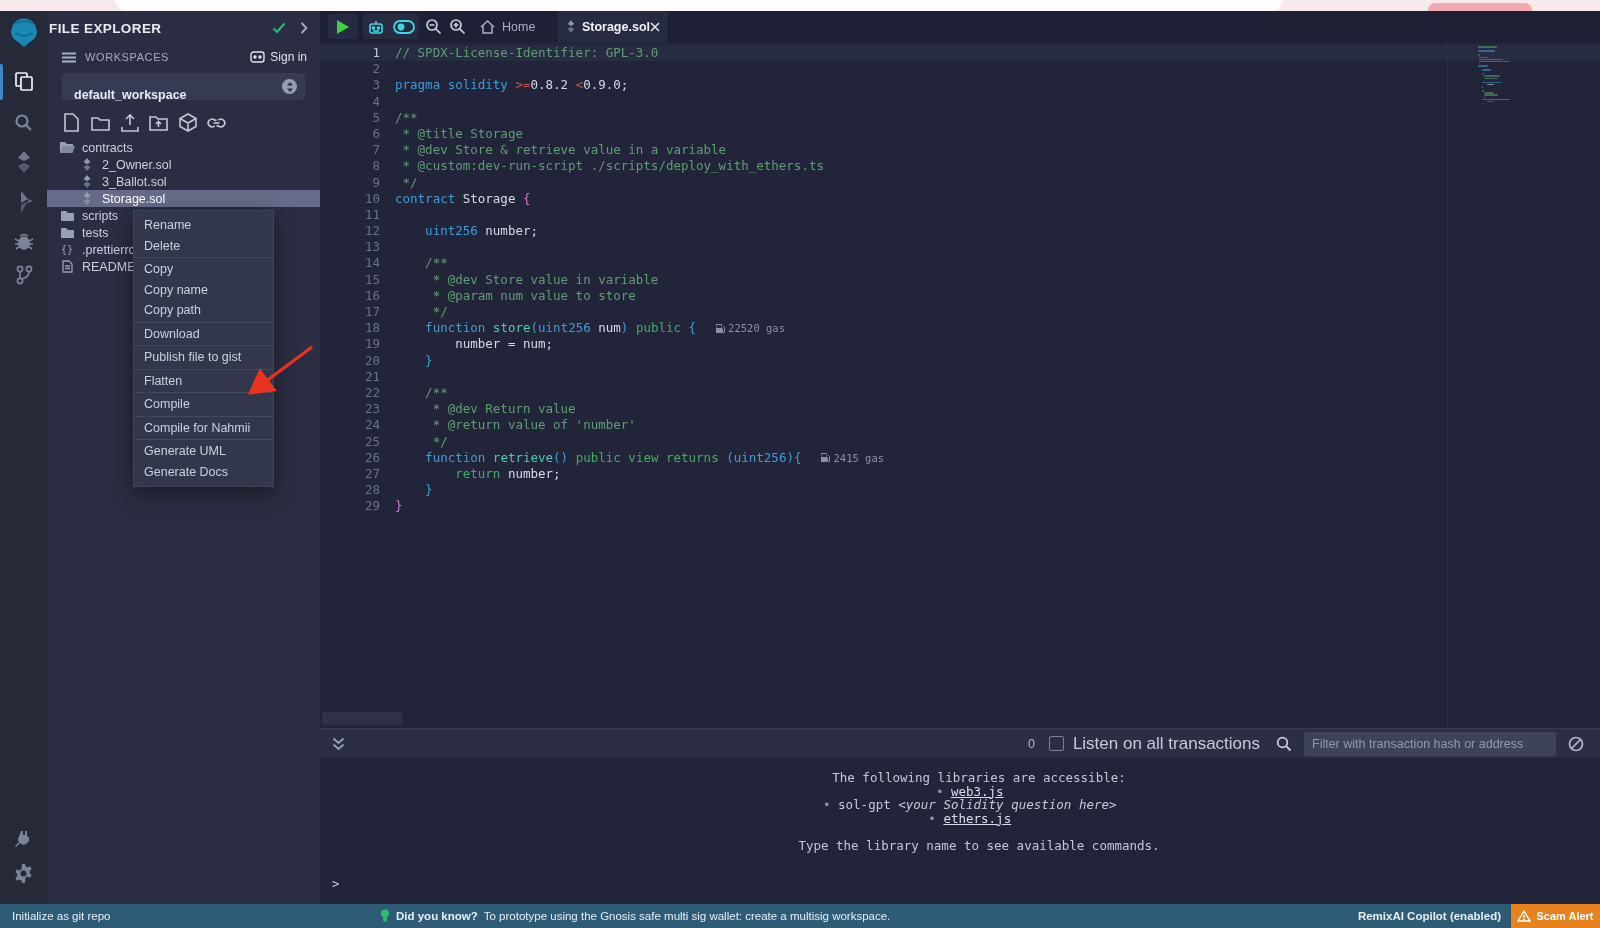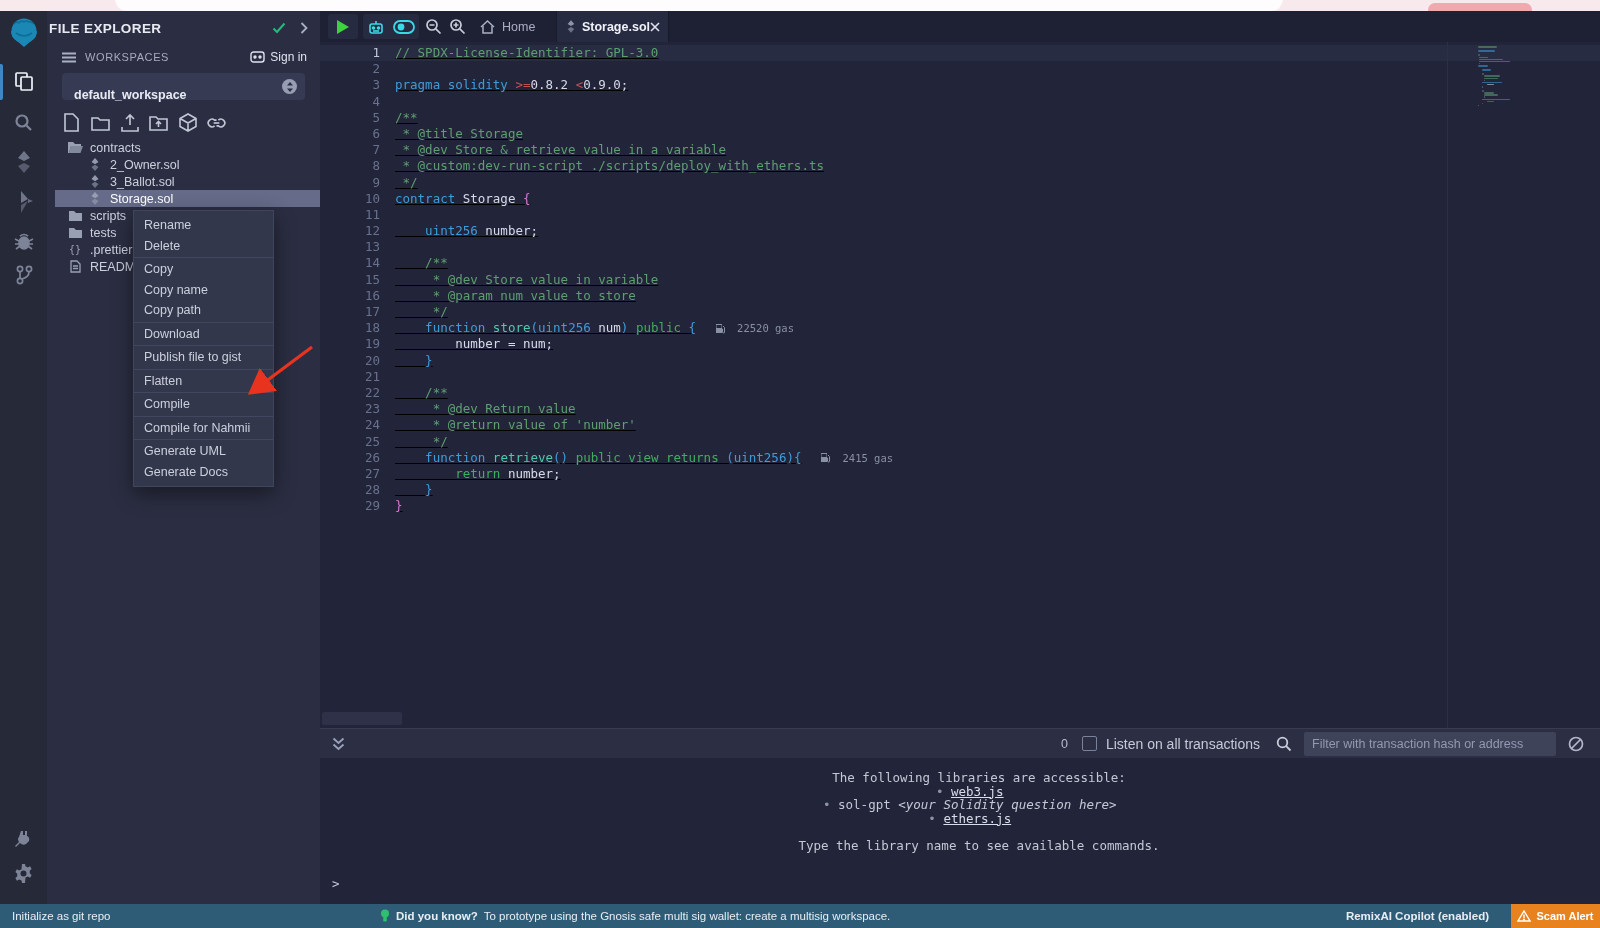--- a/index.html
+++ b/index.html
@@ -25,21 +25,21 @@
   .ws-burger{margin-left:15px;color:#aab0c4;}
   .ws-label{margin-left:9px;font-size:11px;color:#a6abc0;letter-spacing:.6px;}
   .signin{margin-left:auto;margin-right:13px;display:flex;align-items:center;gap:5px;color:#dfe2ee;font-size:12px;}
   .ws-select{position:absolute;left:15px;top:62px;width:243px;height:27px;background:#363a52;border-radius:4px;
              display:flex;align-items:center;}
   .ws-name{margin-left:12px;font-size:12.5px;color:#e9ebf4;font-weight:bold;margin-top:16px;}
   .ws-caret{margin-left:auto;margin-right:8px;width:15px;height:15px;border-radius:50%;background:#979db3;
             display:flex;align-items:center;justify-content:center;color:#2b2e42;}
   .fx-tools{position:absolute;left:15px;top:101px;display:flex;gap:10px;color:#c2c7d6;}
   .fx-tools .ti{width:19px;height:21px;display:flex;align-items:center;justify-content:center;}
-  .tree{position:absolute;left:8px;top:128px;width:273px;}
+  .tree{position:absolute;left:0;top:128px;width:273px;}
   .trow{height:17px;display:flex;align-items:center;font-size:12.5px;color:#ccd0dd;white-space:nowrap;}
   .trow .tico{flex:none;display:flex;align-items:center;justify-content:center;width:16px;margin-right:7px;color:#9aa0b4;}
   .trow.sel{background:#656b88;color:#ffffff;}
   .trow.i0{padding-left:12px;} .trow.i1{padding-left:32px;}
   
   .ctx{position:absolute;left:133px;top:210px;width:139px;background:#33374b;border:1px solid #40455c;
        box-shadow:0 7px 20px rgba(0,0,0,.45);padding:4px 0;z-index:30;}
   .ctx-item{height:20.5px;line-height:20.5px;padding-left:10px;font-size:12.5px;color:#ccd0dd;white-space:nowrap;overflow:hidden;}
   .ctx-sep{border-top:1px solid #42475f;margin:1px 0;}
   
@@ -52,56 +52,56 @@
   .tab-active{position:absolute;left:236px;top:0;width:111px;height:31px;background:#272b42;display:flex;align-items:center;
               border-left:1px solid #171a29;border-right:1px solid #171a29;}
   .tab-active .tname{font-size:12.5px;color:#f0f2f8;font-weight:bold;margin-left:6px;}
   .tab-x{margin-left:auto;margin-right:8px;color:#dfe2ee;}
   
   .editor{position:absolute;left:320px;top:42px;width:1280px;height:686px;background:#222539;overflow:hidden;padding-top:3px;box-sizing:border-box;}
   .erow{display:flex;height:16.2px;line-height:16.2px;font-family:"DejaVu Sans Mono",monospace;font-size:12.5px;white-space:pre;}
   .erow.hl{background:#282c42;}
   .lnum{width:60px;text-align:right;color:#69718e;flex:none;}
   .erow.hl .lnum{color:#c0c6da;}
-  .lcode{padding-left:15px;text-decoration:underline;}
-  .gas{margin-left:20px;color:#8a90a6;font-size:10.5px;display:inline-flex;align-items:center;gap:12px;}
+  .lcode{padding-left:15px;}
+  .gas{margin-left:20px;color:#8a90a6;font-size:10.5px;display:inline-flex;align-items:center;gap:3px;}
   .c-cm{color:#5f9e72}.c-kw{color:#3e9cd8}.c-gk{color:#3fae5f}.c-fn{color:#4fc9ae}
   .c-tx{color:#d6dae8}.c-op{color:#c25252}.c-b1{color:#d678d8}.c-b2{color:#3e9cd8}
   .ed-div{position:absolute;left:1127px;top:0;width:1px;height:686px;background:#2b2f47;}
   .minimap{position:absolute;left:1158px;top:4px;width:75px;height:120px;}
   .mm-bar{position:absolute;height:1.7px;background:currentColor;opacity:.55;border-radius:1px;}
   .hthumb{position:absolute;left:2px;top:670px;width:80px;height:13px;background:#2e3148;border-radius:2px;}
   
   .term-head{position:absolute;left:320px;top:728px;width:1280px;height:30px;background:#2c2f44;border-top:1px solid #383c52;
              display:flex;align-items:center;box-sizing:border-box;}
   .t-collapse{margin-left:12px;color:#9aa1bb;}
   .t-badge{margin-left:auto;color:#b8bdce;font-size:12.5px;}
   .t-check{width:13px;height:13px;border:1px solid #7b8199;border-radius:2px;margin-left:14px;}
-  .t-listen{margin-left:9px;font-size:14px;color:#c6cad8;}
+  .t-listen{margin-left:9px;font-size:17px;color:#c6cad8;}
   .t-search{margin-left:16px;color:#c8cdda;}
   .t-filter{margin-left:12px;width:236px;height:24px;background:#3f435a;border:none;border-radius:2px;
             color:#dfe2ee;font-size:12.5px;padding:0 8px;font-family:"Liberation Sans",sans-serif;}
   .t-filter::placeholder{color:#9299b0;}
   .t-slash{margin-left:12px;margin-right:16px;color:#b2b7c9;}
   .term-body{position:absolute;left:320px;top:758px;width:1280px;height:146px;background:#222539;
              font-family:"DejaVu Sans Mono",monospace;font-size:12.5px;color:#c3c8d6;}
   .tb-in{padding:13px 0 0 12px;line-height:13.6px;}
   .t-line{white-space:pre;text-align:center;}
   .t-ind{padding-left:26px;}
   .t-bullet{color:#8b91a8;}
   .t-link{color:#d9dde9;text-decoration:underline;}
   .t-it{font-style:italic;}
   .t-prompt{position:absolute;left:12px;top:118px;color:#c3c8d6;}
   
   .statusbar{position:absolute;left:0;top:904px;width:1600px;height:24px;background:#2e5c77;display:flex;align-items:center;
              color:#e9edf3;font-size:11.5px;}
   .sb-left{margin-left:12px;}
   .sb-tip{position:absolute;left:380px;top:0;height:24px;display:flex;align-items:center;gap:6px;}
   .sb-tip b{font-size:11.5px;}
-  .sb-right{margin-left:auto;display:flex;align-items:center;height:24px;gap:12px;}
+  .sb-right{margin-left:auto;display:flex;align-items:center;height:24px;}
   .sb-copilot{margin-right:10px;font-weight:bold;}
   .sb-scam{width:89px;height:24px;background:#e8821e;display:flex;align-items:center;justify-content:center;gap:5px;
            font-weight:bold;font-size:11px;color:#fff;}
   
   .arrow-overlay{position:absolute;left:0;top:0;width:1600px;height:928px;pointer-events:none;z-index:40;}
 </style>
 </head>
 <body>
 
 <div class="stage">

